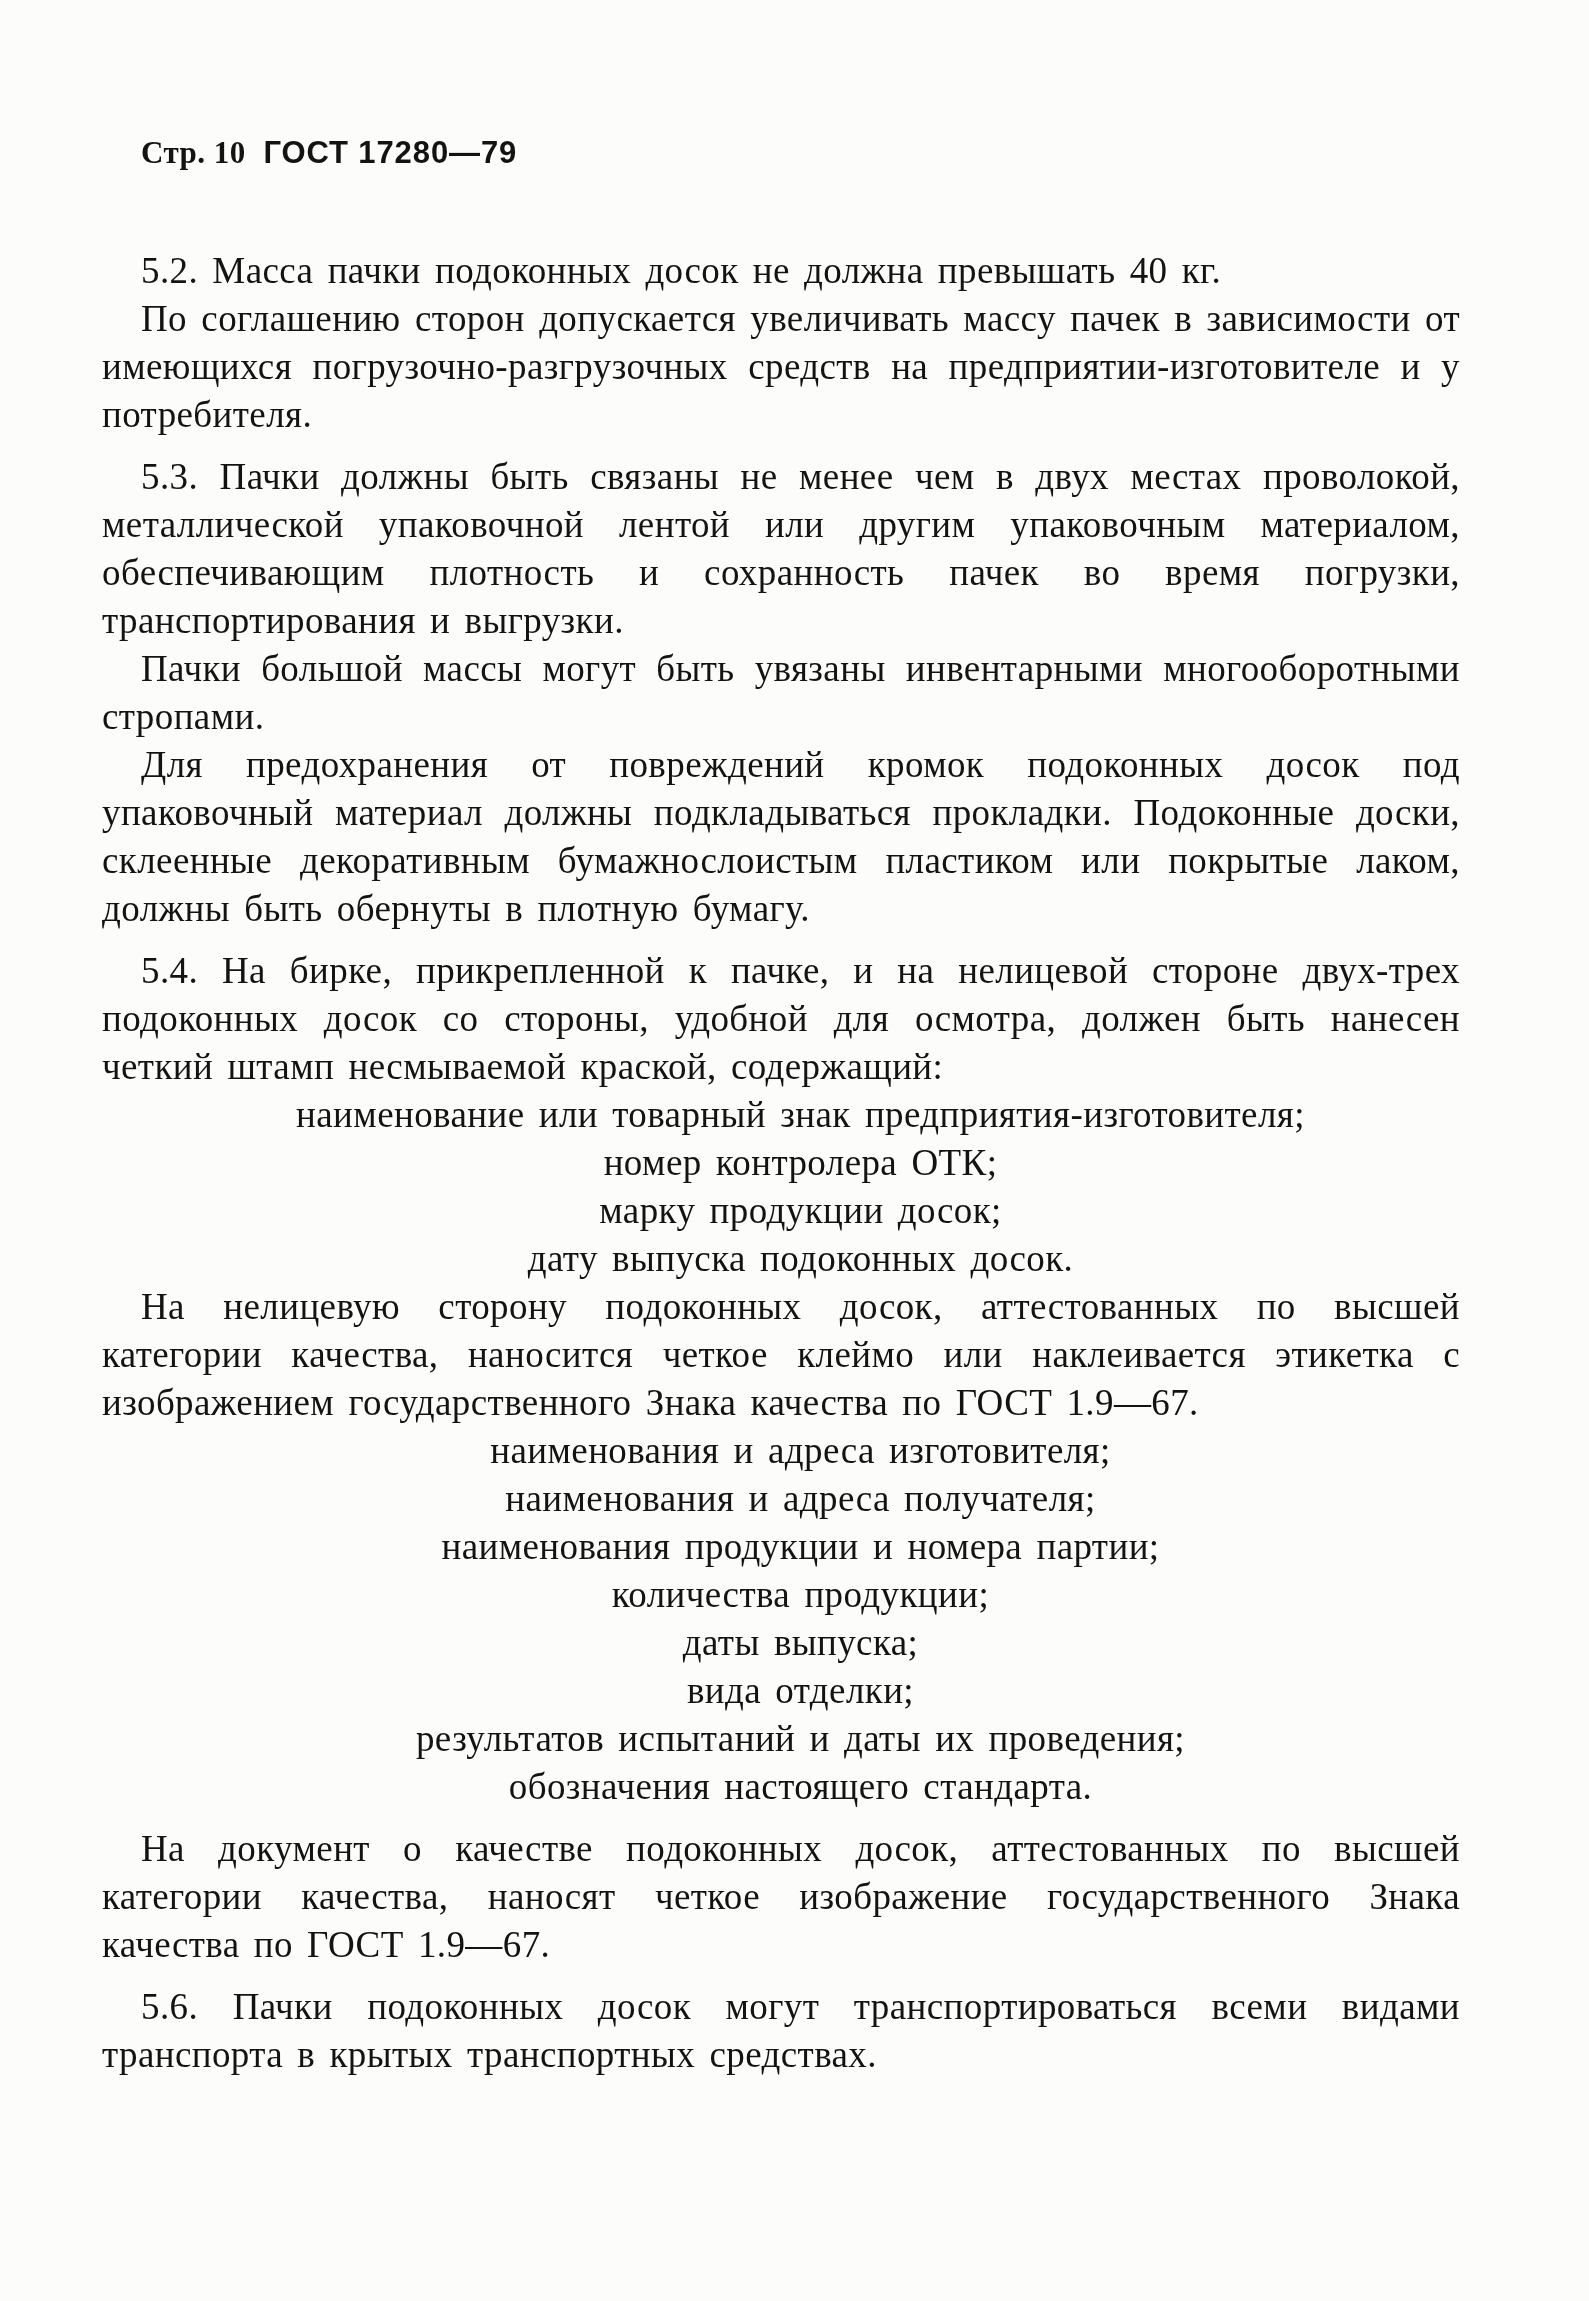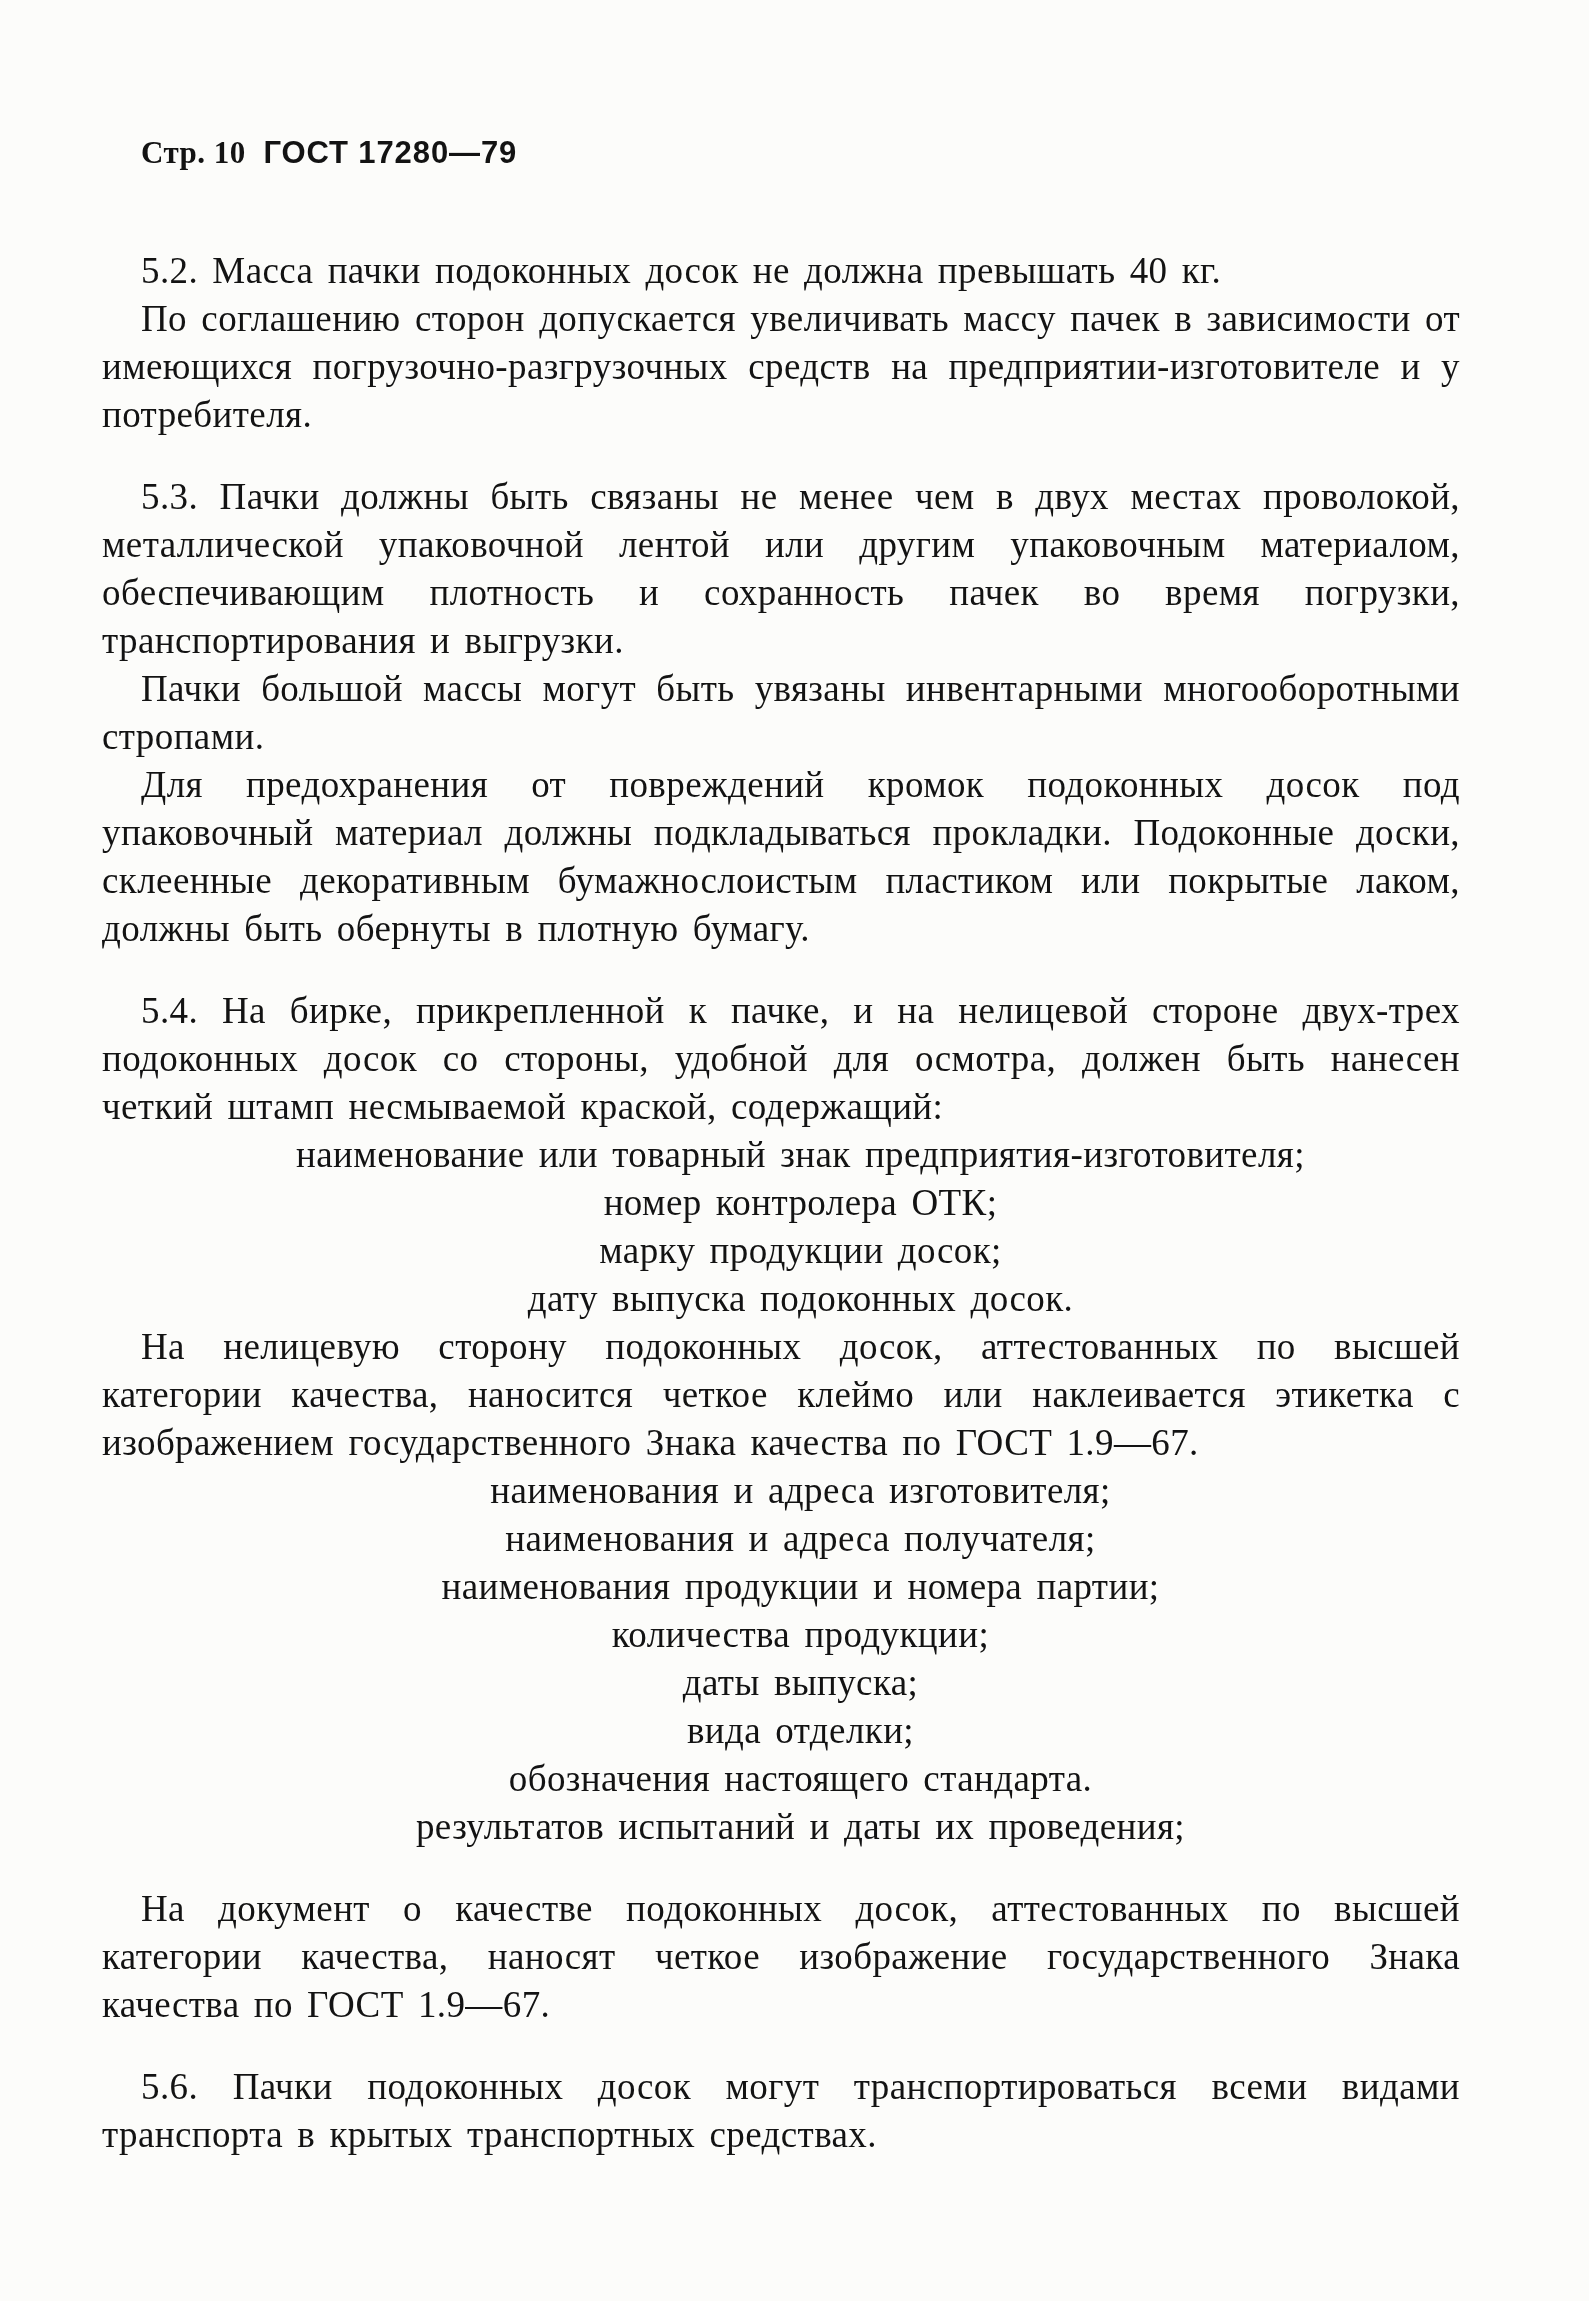--- a/index.html
+++ b/index.html
@@ -45,21 +45,21 @@
     line-height: 48px;
     text-align: justify;
     text-indent: 39px;
     letter-spacing: 0.4px;
     word-spacing: 4.6px;
   }
   .document-body p.list-line {
     text-align: center;
   }
   .document-body p.gap-before {
-    margin-top: 34px;
+    margin-top: 14px;
   }
 </style>
 </head>
 <body>
 
 <div class="page">
 
   <div class="page-header">
     <span class="page-label">Стр. 10</span>
     <span class="doc-number">ГОСТ 17280—79</span>
@@ -76,20 +76,20 @@
     <p class="list-line">номер контролера ОТК;</p>
     <p class="list-line">марку продукции досок;</p>
     <p class="list-line">дату выпуска подоконных досок.</p>
     <p>На нелицевую сторону подоконных досок, аттестованных по высшей категории качества, наносится четкое клеймо или наклеивается этикетка с изображением государственного Знака качества по ГОСТ 1.9—67.</p>
     <p class="list-line">наименования и адреса изготовителя;</p>
     <p class="list-line">наименования и адреса получателя;</p>
     <p class="list-line">наименования продукции и номера партии;</p>
     <p class="list-line">количества продукции;</p>
     <p class="list-line">даты выпуска;</p>
     <p class="list-line">вида отделки;</p>
+    <p class="list-line">результатов испытаний и даты их проведения;</p>
     <p class="list-line">обозначения настоящего стандарта.</p>
-    <p class="list-line">результатов испытаний и даты их проведения;</p>
     <p class="gap-before">На документ о качестве подоконных досок, аттестованных по высшей категории качества, наносят четкое изображение государственного Знака качества по ГОСТ 1.9—67.</p>
     <p class="gap-before">5.6. Пачки подоконных досок могут транспортироваться всеми видами транспорта в крытых транспортных средствах.</p>
   </div>
 
 </div>
 
 
 </body></html>

